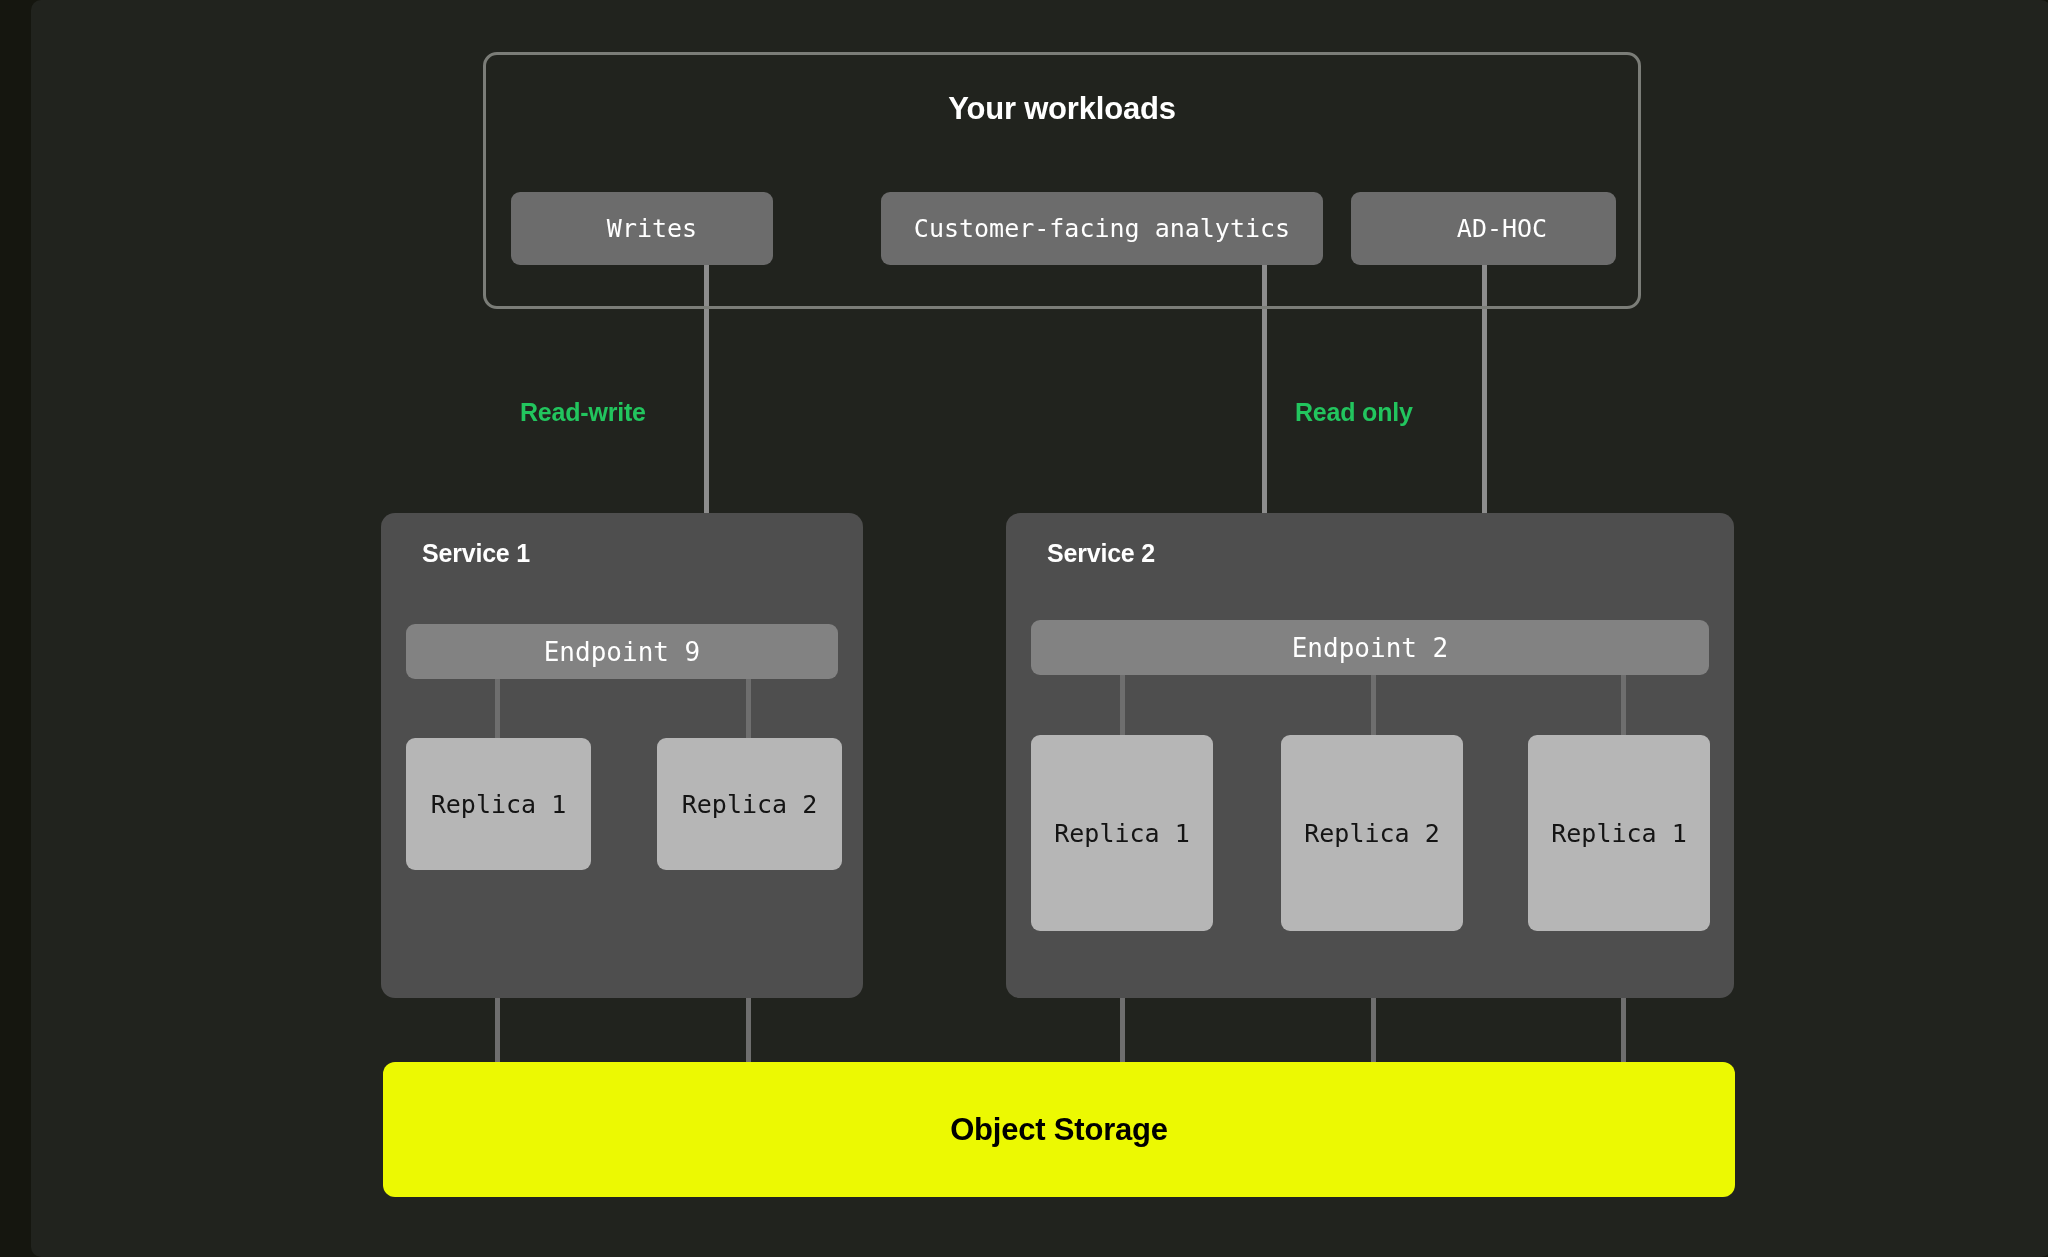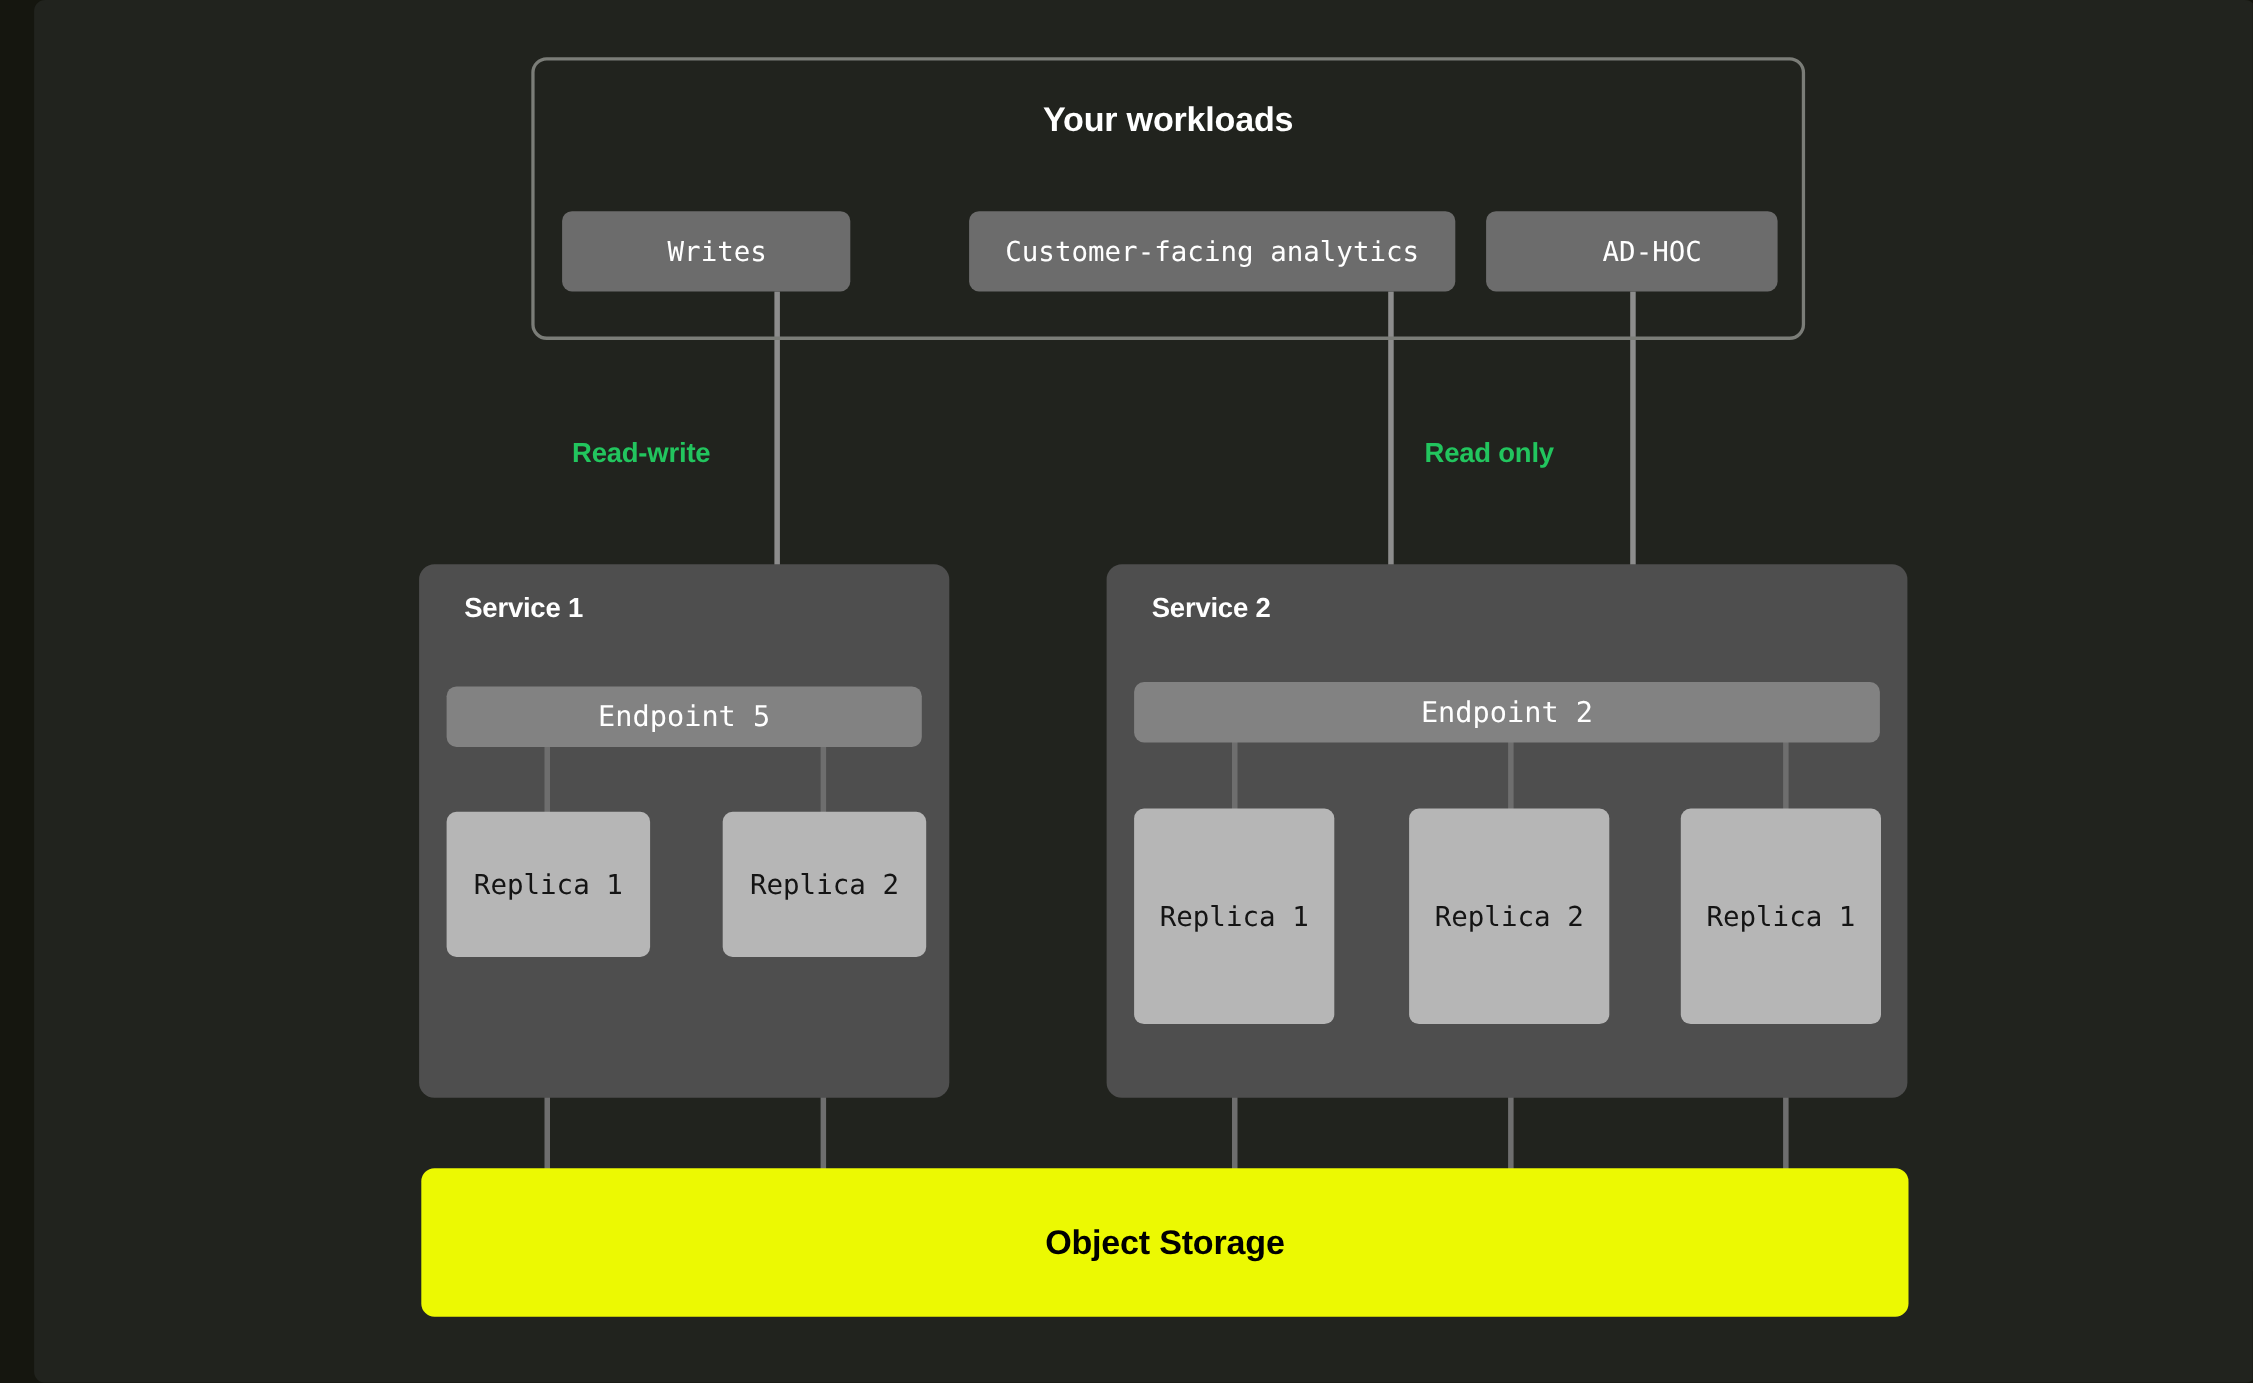--- a/index.html
+++ b/index.html
@@ -163,21 +163,21 @@
   <div class="edge-label" style="left:1264px; top:398px;">Read only</div>
 
   <div class="abs service-box" style="left:350px; top:513px; width:482px; height:485px;">
     <div class="service-title">Service 1</div>
   </div>
 
   <div class="abs vline" style="left:464px; top:672px; height:70px;"></div>
   <div class="abs vline" style="left:715px; top:672px; height:70px;"></div>
 
   <div class="abs endpoint-box" style="left:375px; top:624px; width:432px;">
-    <span>Endpoint 5</span>
+    <span>Endpoint 9</span>
   </div>
 
   <div class="abs replica-box" style="left:375px; top:738px; width:185px; height:132px;">
     <span>Replica 1</span>
   </div>
 
   <div class="abs replica-box" style="left:626px; top:738px; width:185px; height:132px;">
     <span>Replica 2</span>
   </div>
 

